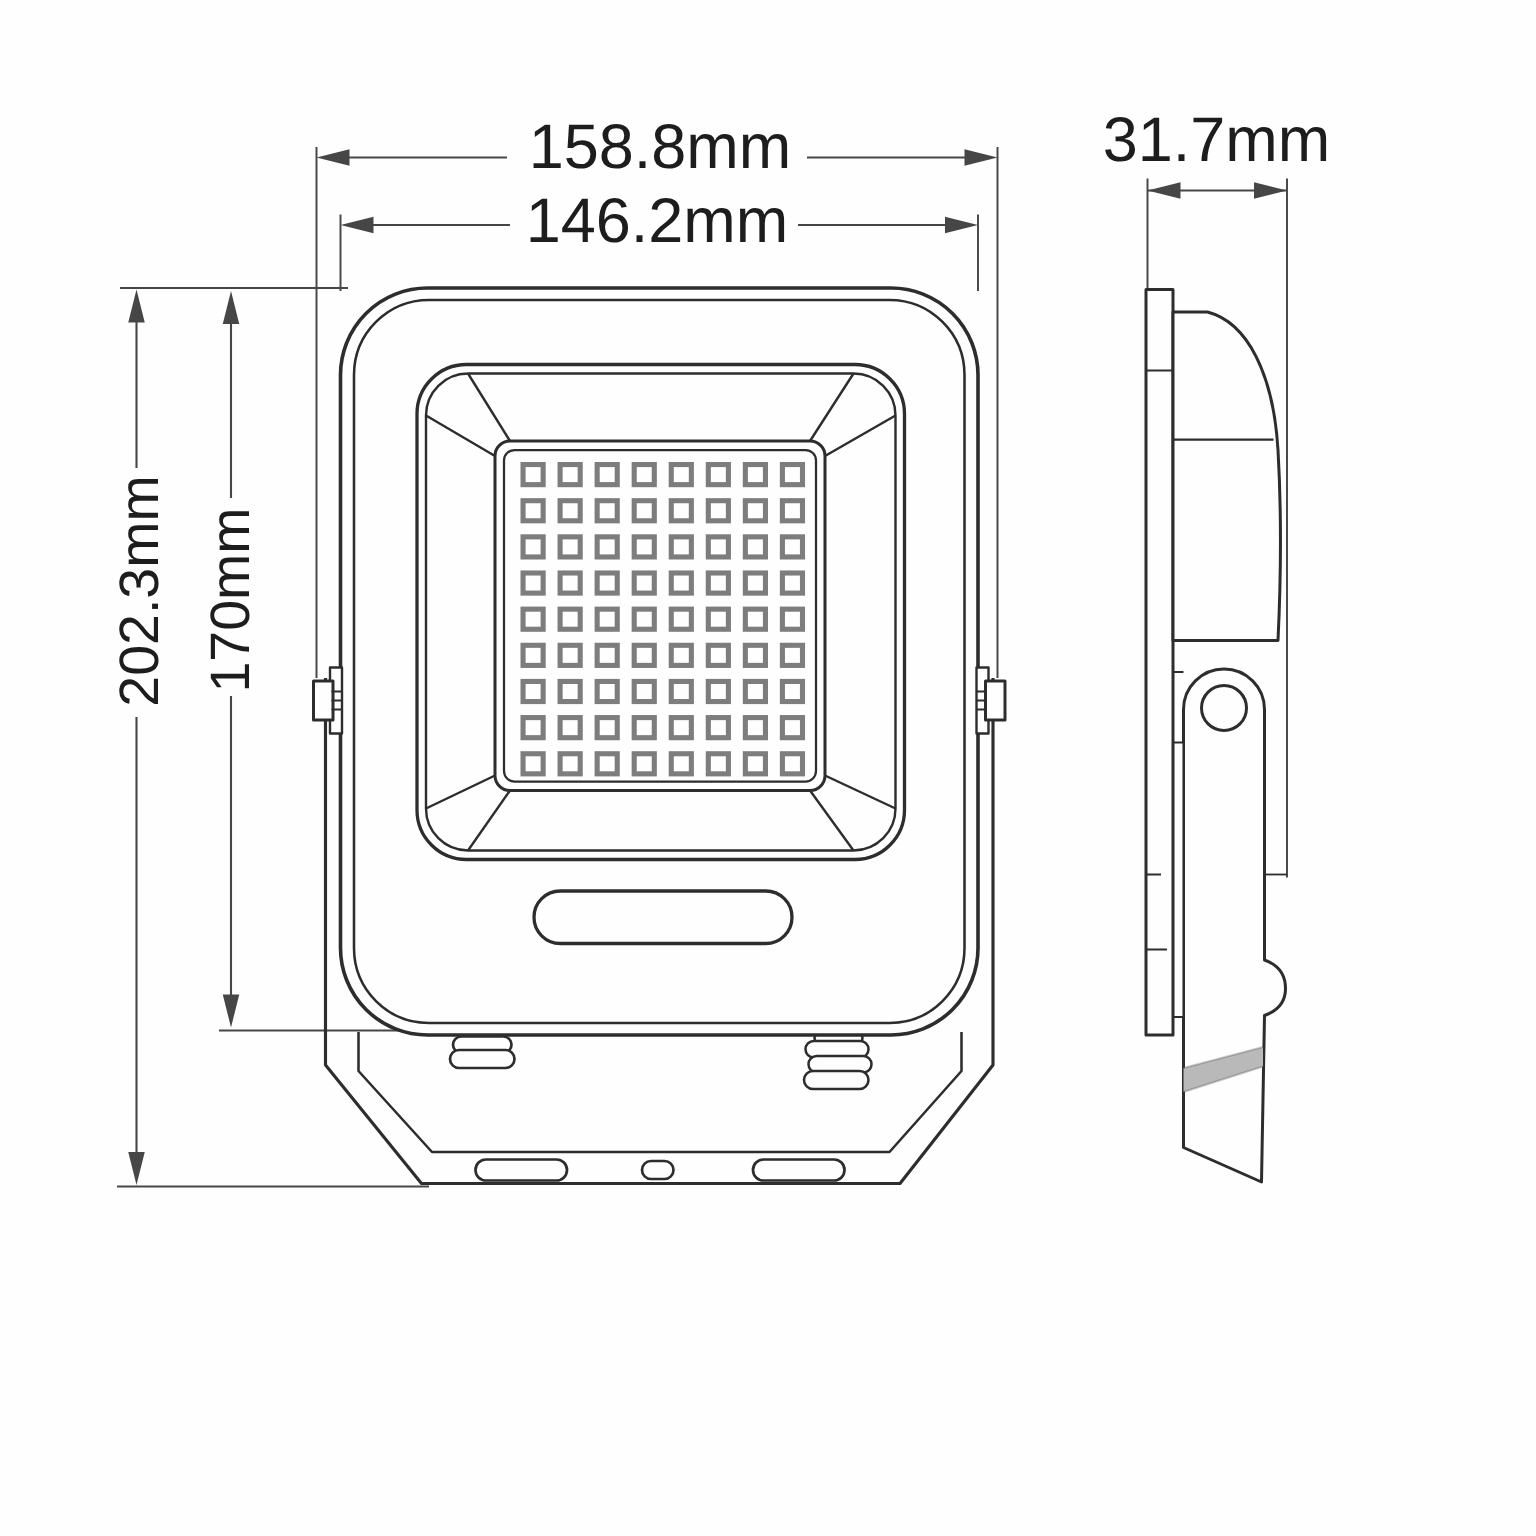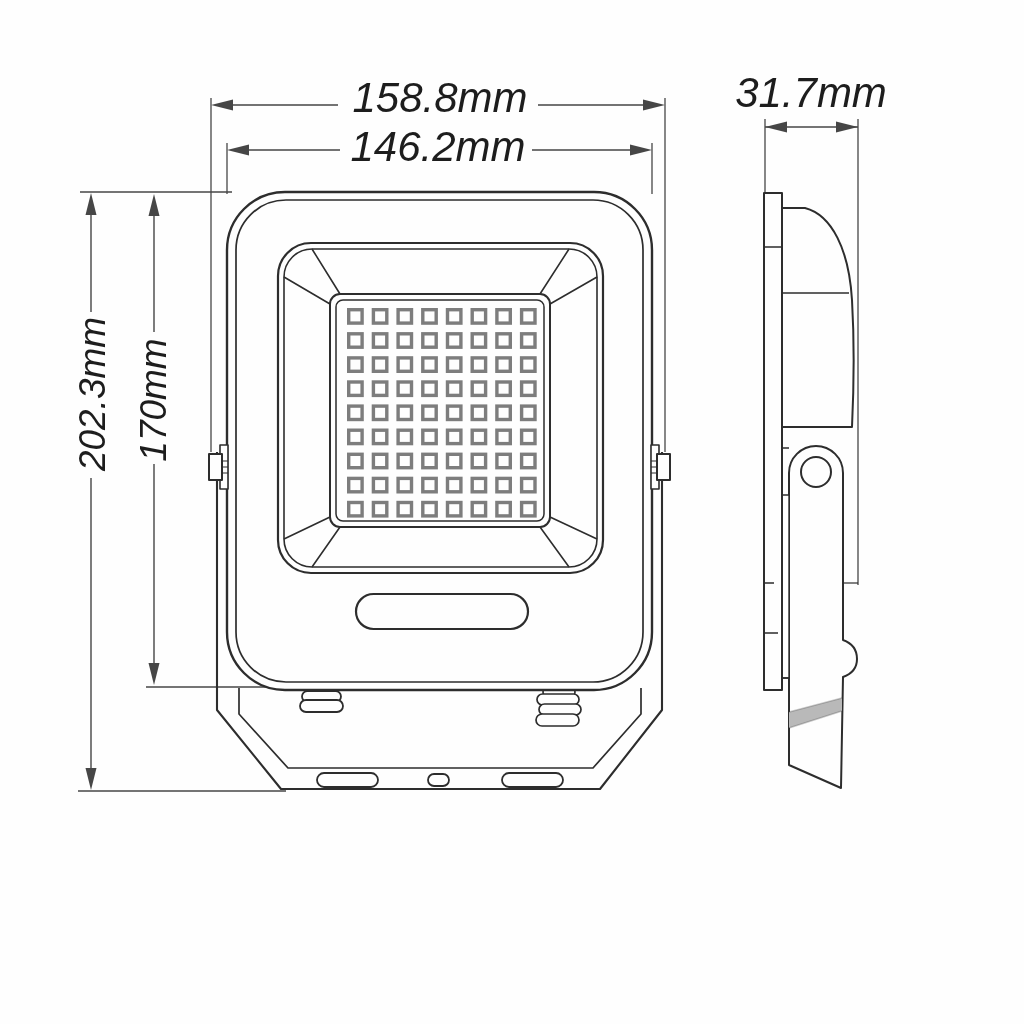--- a/index.html
+++ b/index.html
@@ -2,21 +2,21 @@
 <html style="--line: #2d2d2d; --dim-line: #464646; --led-line: #7d7d7d; --text: #1d1d1d; --stripe: #b9b9b9; --background: #fefefe;"><head>
 <meta charset="utf-8">
 <style>
   html,body{margin:0;padding:0;}
   body{
     width:1024px;height:1024px;
     background:var(--background,#fff);
     font-family:"Liberation Sans",sans-serif;
     overflow:hidden;
   }
-  .stage{width:1024px;height:774px;position:relative;font-style:italic;}
+  .stage{width:1024px;height:774px;position:relative;}
   svg{display:block;}
   
   .ln{stroke:var(--line,#2d2d2d);fill:none;stroke-linejoin:round;stroke-linecap:butt;}
   .fw{fill:var(--background,#fff);}       
   .ext{stroke:var(--dim-line,#4a4a4a);fill:none;}
   .dim{stroke:var(--dim-line,#4a4a4a);fill:none;}
   .arr{fill:var(--dim-line,#4a4a4a);stroke:none;}
   .stripe{fill:var(--stripe,#b9b9b9);stroke:none;}
   .dt{fill:var(--text,#1d1d1d);font-family:"Liberation Sans",sans-serif;font-size:42px;}
   .dtv{fill:var(--text,#1d1d1d);font-family:"Liberation Sans",sans-serif;font-size:37px;}

